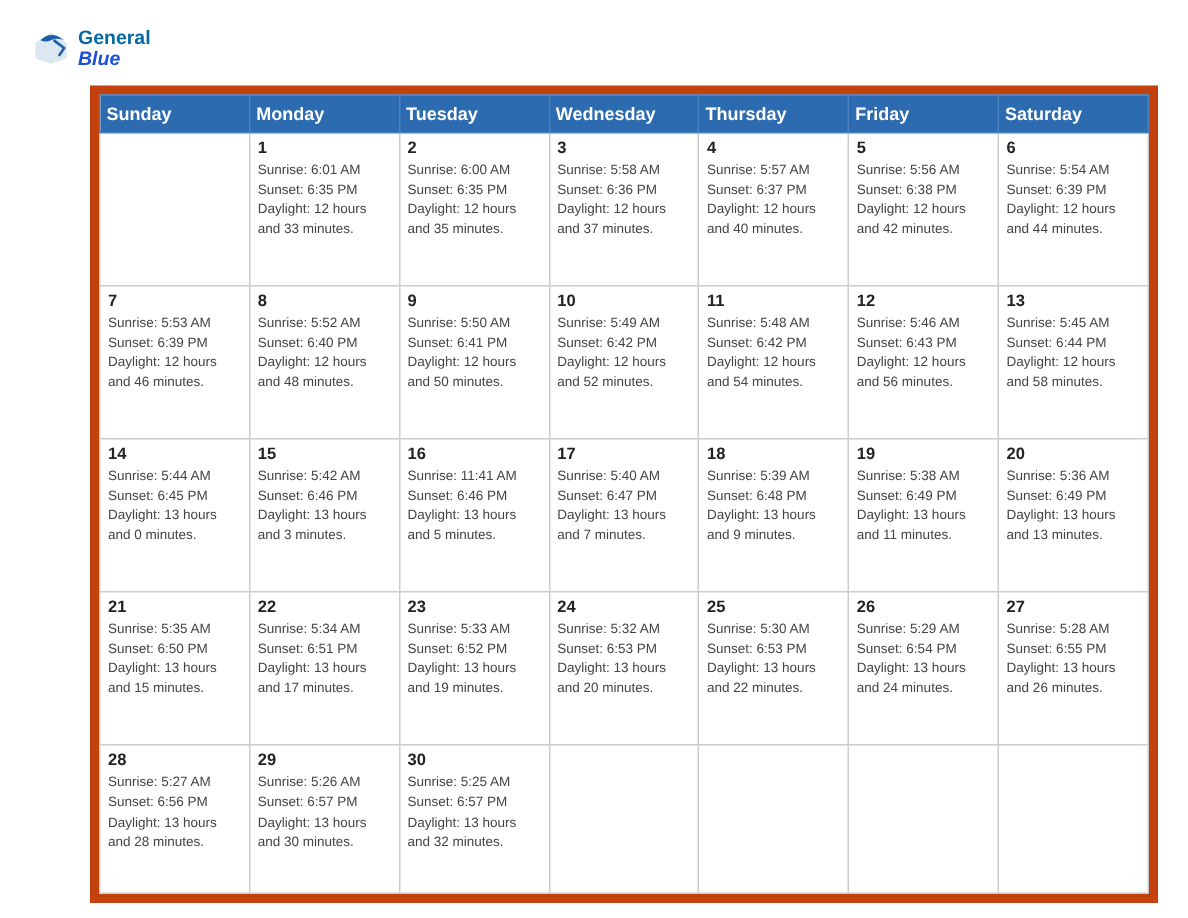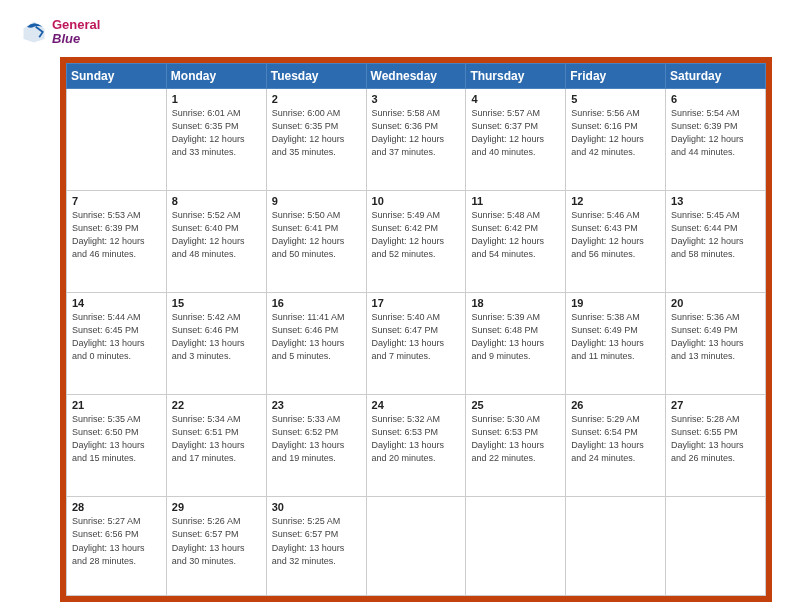--- a/index.html
+++ b/index.html
@@ -28,21 +28,21 @@
       align-items: center;
       gap: 4px;
     }
     .logo-text {
       font-size: 13px;
       font-weight: bold;
       color: #333;
       line-height: 1.1;
     }
     .logo-text span {
-      color: #be185d;
+      color: #0369a1;
     }
     .logo-icon {
       width: 28px;
       height: 28px;
     }
     .title-block {
       text-align: right;
     }
     .main-title {
       font-size: 32px;
@@ -108,21 +108,21 @@
 <div class="page">
   <div class="header">
     <div class="logo">
       <svg class="logo-icon" viewBox="0 0 32 32">
         <polygon points="16,4 28,12 28,24 16,28 4,24 4,12" fill="#1a5fa8" opacity="0.15"></polygon>
         <path d="M8 10 Q16 2 26 10 Q20 8 16 10 Q12 12 8 10Z" fill="#1a5fa8"></path>
         <path d="M18 10 L26 16 L22 22" stroke="#1a5fa8" stroke-width="2" fill="none"></path>
       </svg>
       <div class="logo-text">
         <div><span>General</span></div>
-        <div><span style="color:#701a75;font-style:italic;">Blue</span></div>
+        <div><span style="color:#1d4ed8;font-style:italic;">Blue</span></div>
       </div>
     </div>
     <div class="title-block">
     </div>
   </div>
 
   <div class="calendar">
     <table>
       <thead>
         <tr>
@@ -162,21 +162,21 @@
             <td>
               <span class="day-num">4</span>
               <div class="day-info" style="white-space: pre-line;">Sunrise: 5:57 AM
 Sunset: 6:37 PM
 Daylight: 12 hours
 and 40 minutes.</div>
             </td>
             <td>
               <span class="day-num">5</span>
               <div class="day-info" style="white-space: pre-line;">Sunrise: 5:56 AM
-Sunset: 6:16 PM
+Sunset: 6:38 PM
 Daylight: 12 hours
 and 42 minutes.</div>
             </td>
             <td>
               <span class="day-num">6</span>
               <div class="day-info" style="white-space: pre-line;">Sunrise: 5:54 AM
 Sunset: 6:39 PM
 Daylight: 12 hours
 and 44 minutes.</div>
             </td>

